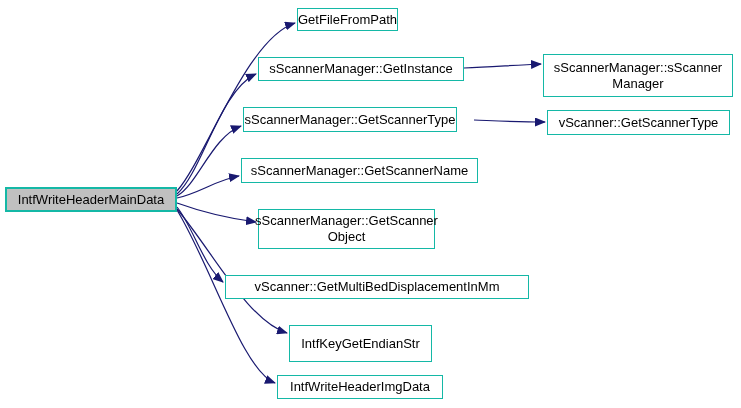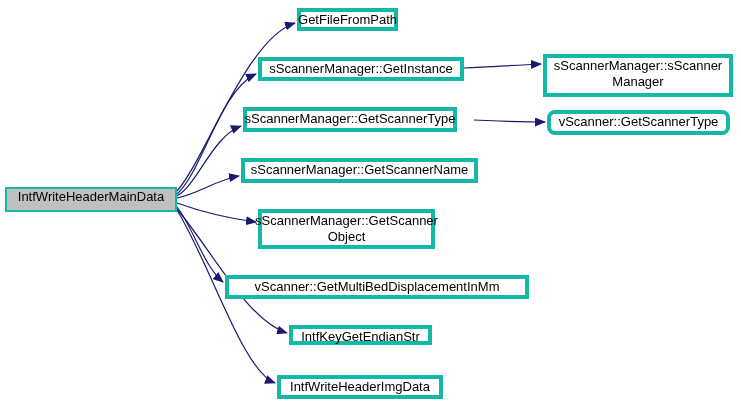--- a/index.html
+++ b/index.html
@@ -13,47 +13,48 @@
     overflow: hidden;
   }
   .edges {
     position: absolute;
     left: 0; top: 0;
     width: 741px; height: 408px;
   }
   .node {
     position: absolute;
     box-sizing: border-box;
-    border: 4px solid #14b8a6;
+    border: 1px solid #14b8a6;
     background: #ffffff;
     color: #000000;
     font-size: 13px;
     line-height: 16px;
     display: flex;
     flex-direction: column;
     align-items: center;
+    justify-content: center;
     text-align: center;
     white-space: nowrap;
   }
   .node.main {
     background: #c0c0c0;
     border-width: 2px;
   }
   
   #node-main                 { left: 5px;   top: 187px; width: 172px; height: 25px; }
   #node-getfilefrompath      { left: 297px; top: 8px;   width: 101px; height: 23px; }
   #node-getinstance          { left: 258px; top: 57px;  width: 206px; height: 24px; }
   #node-getscannertype       { left: 243px; top: 107px; width: 214px; height: 25px; }
   #node-getscannername       { left: 241px; top: 158px; width: 237px; height: 25px; }
   #node-getscannerobject     { left: 258px; top: 209px; width: 177px; height: 40px; }
   #node-getmultibed          { left: 225px; top: 275px; width: 304px; height: 24px; }
-  #node-intfkeygetendianstr  { left: 289px; top: 325px; width: 143px; height: 20px; }
+  #node-intfkeygetendianstr  { left: 289px; top: 325px; width: 143px; height: 37px; }
   #node-intfwriteheaderimgdata { left: 277px; top: 375px; width: 166px; height: 24px; }
   #node-scannermanagerctor   { left: 543px; top: 54px;  width: 190px; height: 43px; }
-  #node-vscannergetscannertype { left: 547px; top: 110px; width: 183px; height: 25px; border-radius: 8px; }
+  #node-vscannergetscannertype { left: 547px; top: 110px; width: 183px; height: 25px; }
 </style>
 </head>
 <body>
 
 <div class="canvas">
 
   <svg class="edges" viewBox="0 0 741 408" xmlns="http://www.w3.org/2000/svg">
     <defs>
       <marker id="arrow" markerUnits="userSpaceOnUse" markerWidth="12" markerHeight="9" refX="10" refY="4.5" orient="auto">
         <path d="M0,0 L11,4.5 L0,9 z" fill="#191970"></path>

